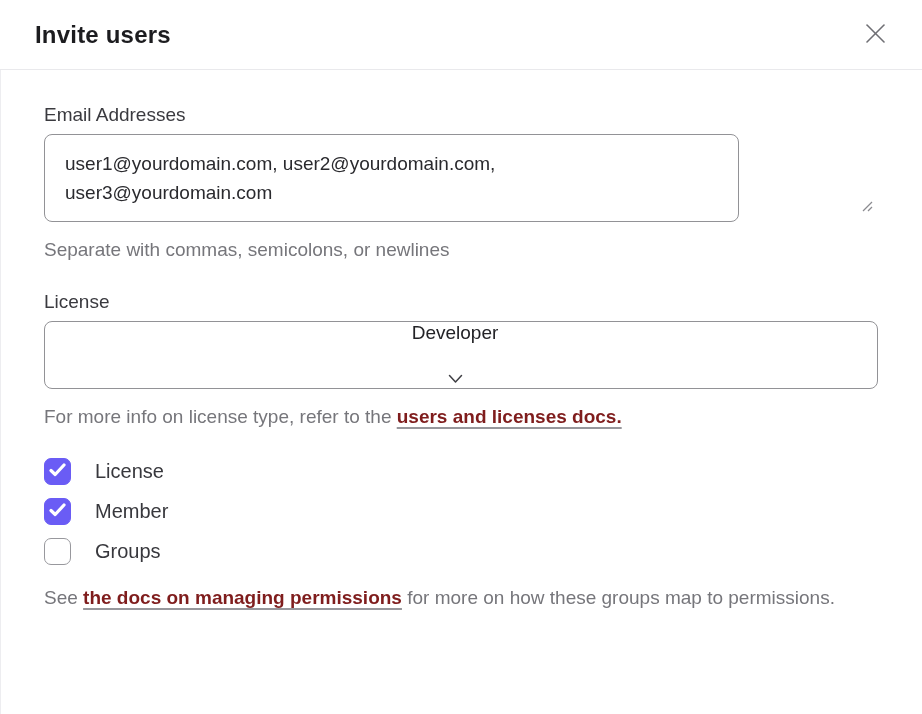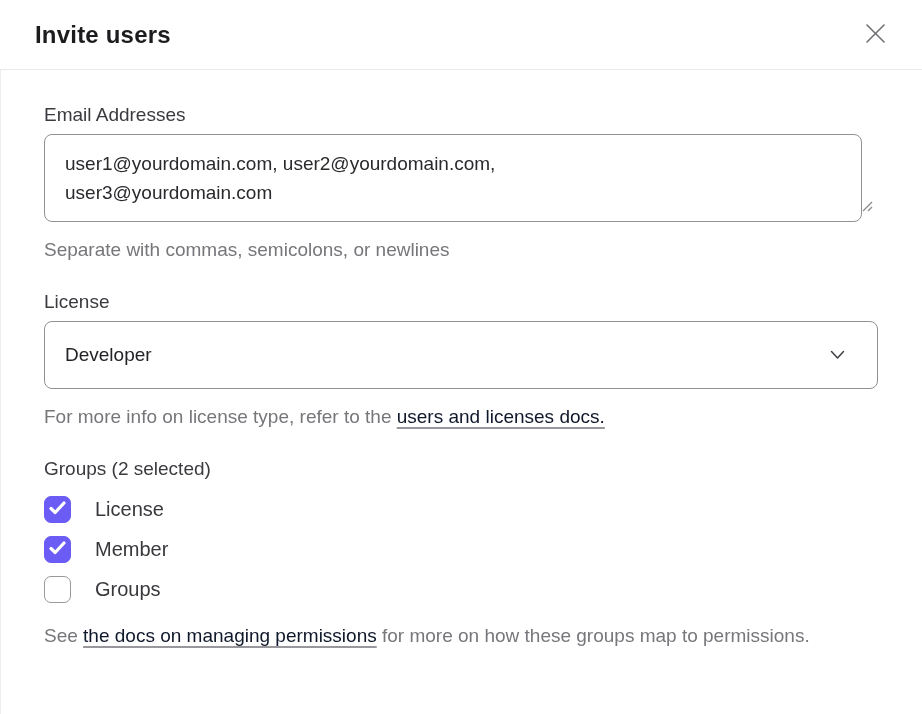--- a/index.html
+++ b/index.html
@@ -31,45 +31,45 @@
     flex: 1 1 auto;
     padding: 34px 44px 8px 43px;
     border-left: 1px solid #ededf0;
   }
 
   .field-label { font-size: 19px; color: #3a3a3f; margin-bottom: 8px; }
 
   
   .textarea-wrap { position: relative; }
   textarea.email-input {
-    width: 818px; height: 88px;
+    width: 695px; height: 88px;
     border: 1px solid #929296; border-radius: 8px;
     padding: 14px 20px; resize: none;
     font-family: "Liberation Sans", "DejaVu Sans", sans-serif;
     font-size: 19px; line-height: 29px; color: #2a2a2e;
     outline: none; display: block; background: #fff;
   }
   .resize-handle { position: absolute; right: 5px; bottom: 6px; pointer-events: none; }
   .resize-handle svg { stroke: #8b8b90; }
 
   .helper { font-size: 19px; color: #76767b; line-height: 29px; margin-top: 13px; }
   .helper a, .helper .link {
-    color: #0f172a; font-weight: 400; text-decoration: underline;
+    color: #7f1d1d; font-weight: 700; text-decoration: underline;
     text-decoration-color: #97979c; text-decoration-thickness: 1.5px;
     text-underline-offset: 4px; cursor: pointer;
   }
 
   .section { margin-top: 27px; }
 
   
   .select-box {
     width: 834px; height: 68px;
     border: 1px solid #929296; border-radius: 8px; background: #fff;
     display: flex; align-items: center; justify-content: space-between;
-    padding: 0 32px 0 20px; cursor: pointer;
+    padding: 0 32px 0 20px; cursor: pointer; flex-direction: column;
   }
   .select-value { font-size: 19px; color: #232327; }
   .select-box svg { stroke: #3f3f44; }
 
   
   .groups-label { margin-bottom: 16px; }
   .checkbox-row { display: flex; align-items: center; margin-bottom: 13px; cursor: pointer; }
   .checkbox {
     width: 27px; height: 27px; flex: 0 0 27px;
     border: 1px solid #98989d; border-radius: 7px; background: #fff;
@@ -123,21 +123,20 @@
         <span>
           <svg width="15" height="10" viewBox="0 0 15 10" fill="none" stroke-width="1.5" stroke-linecap="round" stroke-linejoin="round">
             <polyline points="1.5,1.5 7.5,8 13.5,1.5"></polyline>
           </svg>
         </span>
       </div>
       <div class="helper"><span>For more info on license type, refer to the </span><span class="link">users and licenses docs.</span></div>
     </div>
 
     <div class="section">
-      <div class="field-label groups-label">Groups (2 selected)</div>
 
       <div class="checkbox-row">
         <span class="checkbox checked">
           <span class="check">
             <svg width="17" height="14" viewBox="0 0 17 14" fill="none" stroke="#ffffff" stroke-width="3.2" stroke-linecap="round" stroke-linejoin="round">
               <polyline points="2,7.5 6.2,11.5 15,2"></polyline>
             </svg>
           </span>
         </span>
         <span class="checkbox-label">License</span>

